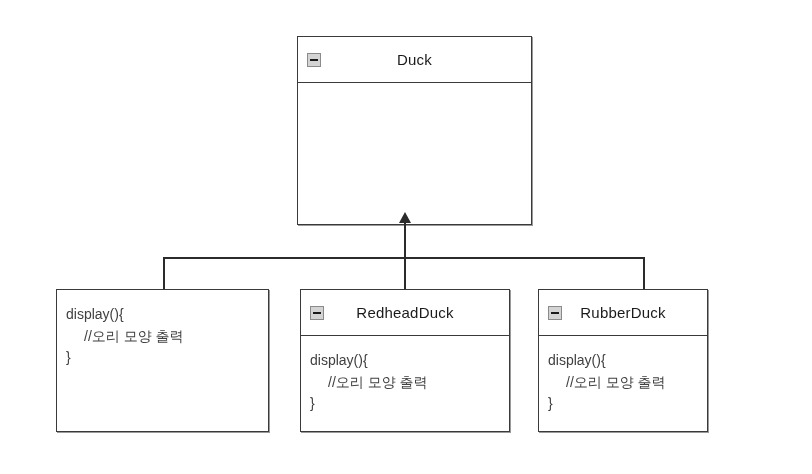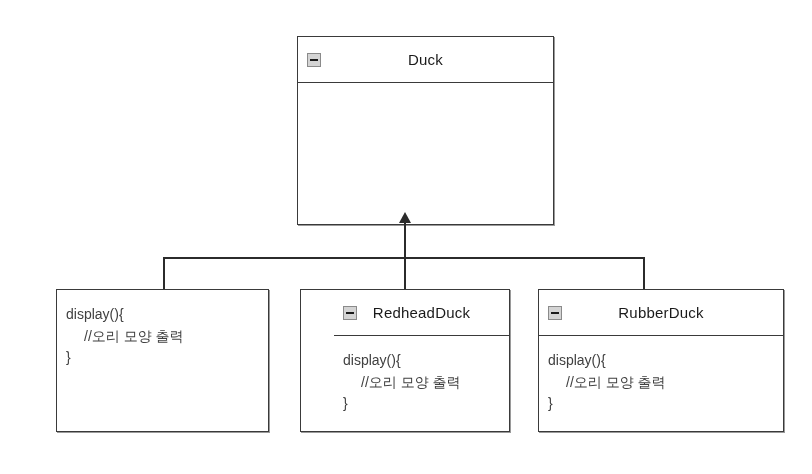--- a/index.html
+++ b/index.html
@@ -105,21 +105,21 @@
     border-left: 6px solid transparent;
     border-right: 6px solid transparent;
     border-bottom: 11px solid #2b2b2b;
   }
 </style>
 </head>
 <body>
 
 <div id="canvas">
 
-  <div class="uml-box" id="box-duck" style="left:297px; top:36px; width:257px; height:189px;">
+  <div class="uml-box" id="box-duck" style="left:297px; top:36px; width:235px; height:189px;">
     <div class="uml-header">
       <span class="collapse-icon"></span>
       <span class="uml-title">Duck</span>
     </div>
   </div>
 
   <div class="arrow-head" style="left:399px; top:212px;"></div>
 
   <div class="connector v-line" style="left:404px; top:222px; height:37px;"></div>
 
@@ -134,35 +134,35 @@
   <div class="uml-box" id="box-mallardduck" style="left:56px; top:289px; width:213px; height:143px;">
     <div class="uml-body">
       <div class="code-block">
         <span class="code-line">display(){</span>
         <span class="code-line indent">//오리 모양 출력</span>
         <span class="code-line">}</span>
       </div>
     </div>
   </div>
 
-  <div class="uml-box" id="box-redheadduck" style="left:300px; top:289px; width:210px; height:143px;padding-left:33px;">
+  <div class="uml-box" id="box-redheadduck" style="left:300px; top:289px; width:210px; height:143px;">
     <div class="uml-header">
       <span class="collapse-icon"></span>
       <span class="uml-title">RedheadDuck</span>
     </div>
     <div class="uml-body">
       <div class="code-block">
         <span class="code-line">display(){</span>
         <span class="code-line indent">//오리 모양 출력</span>
         <span class="code-line">}</span>
       </div>
     </div>
   </div>
 
-  <div class="uml-box" id="box-rubberduck" style="left:538px; top:289px; width:246px; height:143px;">
+  <div class="uml-box" id="box-rubberduck" style="left:538px; top:289px; width:170px; height:143px;">
     <div class="uml-header">
       <span class="collapse-icon"></span>
       <span class="uml-title">RubberDuck</span>
     </div>
     <div class="uml-body">
       <div class="code-block">
         <span class="code-line">display(){</span>
         <span class="code-line indent">//오리 모양 출력</span>
         <span class="code-line">}</span>
       </div>

